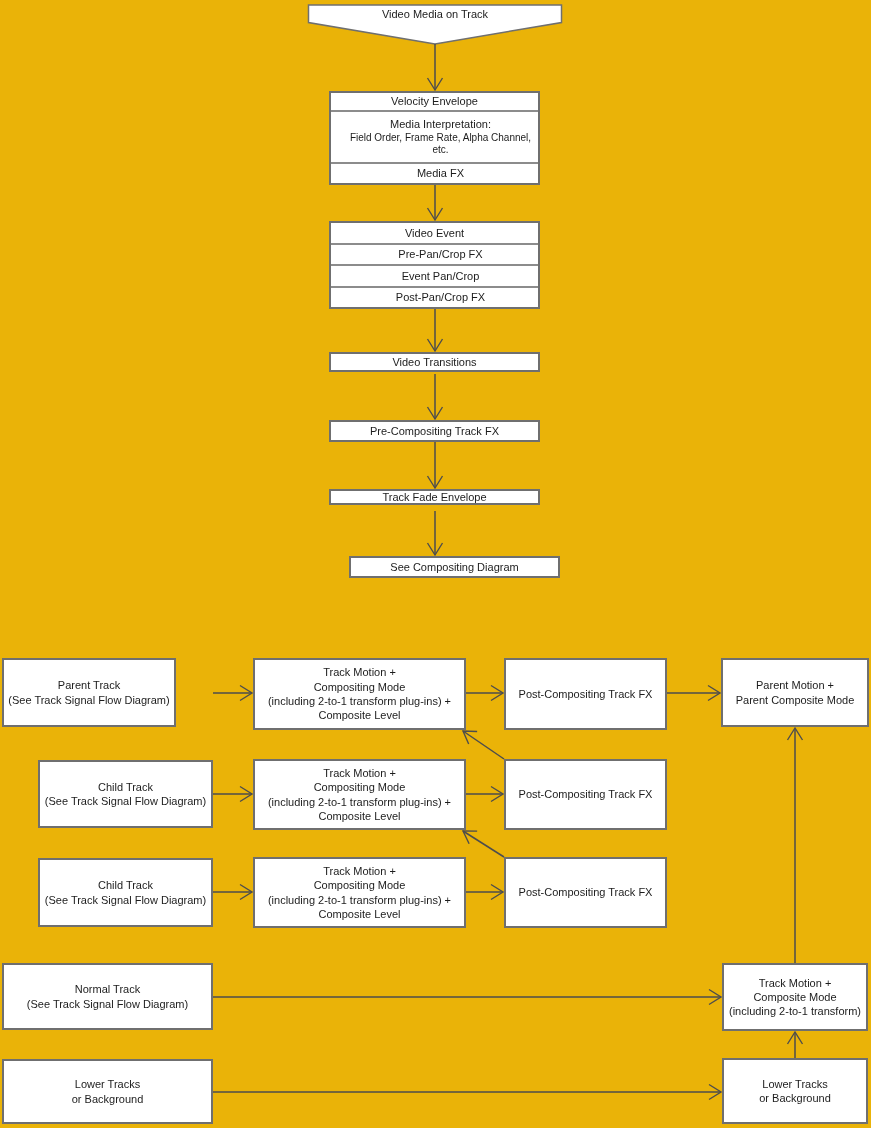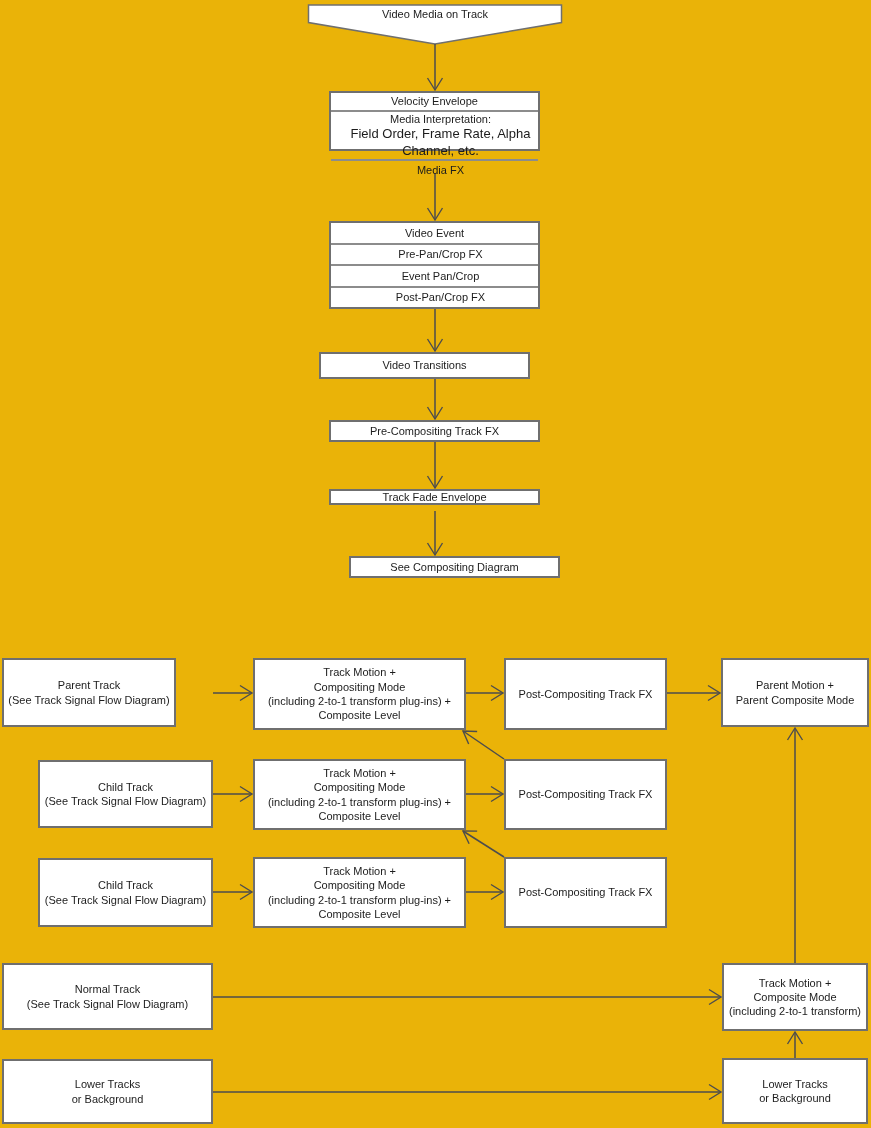--- a/index.html
+++ b/index.html
@@ -13,21 +13,21 @@
     border:2px solid #6f6f6f; display:flex; flex-direction:column;
     align-items:center; justify-content:center; text-align:center;
     font-size:11px; line-height:1.3; white-space:pre-line; color:#1c1c1c;
   }
   .stack { align-items:stretch; justify-content:flex-start; }
   .stack .row {
     display:flex; flex-direction:column; align-items:center; justify-content:center;
     white-space:pre-line; flex:1 1 auto;
   }
   .row.sep { border-top:2px solid #8c8c8c;padding-left:12px; }
-  .sub { font-size:13px; line-height:1.25; }
+  .sub { font-size:10px; line-height:1.25; }
   .lbl {
     position:absolute; display:flex; align-items:center; justify-content:center;
     text-align:center; font-size:11px; color:#1c1c1c;
   }
 </style>
 </head>
 <body>
 
 <div class="canvas">
 
@@ -60,37 +60,37 @@
     <path d="M504,857 L463,831" fill="none" stroke="#4d4d4d" stroke-width="1.5" marker-end="url(#ah)"></path>
 
     <path d="M213,997 L721,997" fill="none" stroke="#4d4d4d" stroke-width="1.5" marker-end="url(#ah)"></path>
     <path d="M213,1092 L721,1092" fill="none" stroke="#4d4d4d" stroke-width="1.5" marker-end="url(#ah)"></path>
     <path d="M795,963 L795,728" fill="none" stroke="#4d4d4d" stroke-width="1.5" marker-end="url(#ah)"></path>
     <path d="M795,1058 L795,1032" fill="none" stroke="#4d4d4d" stroke-width="1.5" marker-end="url(#ah)"></path>
   </svg>
 
   <div class="lbl" style="left:330px;top:6px;width:210px;height:15px">Video Media on Track</div>
 
-  <div class="box stack" style="left:329px;top:91px;width:211px;height:60px">
+  <div class="box stack" style="left:329px;top:91px;width:211px;height:94px">
     <div class="row" style="flex:0 0 17px">Velocity Envelope</div>
     <div class="row sep">
       <div>Media Interpretation:</div>
       <div class="sub">Field Order, Frame Rate, Alpha Channel, etc.</div>
     </div>
     <div class="row sep" style="flex:0 0 19px">Media FX</div>
   </div>
 
   <div class="box stack" style="left:329px;top:221px;width:211px;height:88px">
     <div class="row">Video Event</div>
     <div class="row sep">Pre-Pan/Crop FX</div>
     <div class="row sep">Event Pan/Crop</div>
     <div class="row sep">Post-Pan/Crop FX</div>
   </div>
 
-  <div class="box" style="left:319px;top:352px;width:211px;height:27px">Video Transitions</div>
+  <div class="box" style="left:329px;top:352px;width:211px;height:20px">Video Transitions</div>
 
   <div class="box" style="left:329px;top:420px;width:211px;height:22px">Pre-Compositing Track FX</div>
 
   <div class="box" style="left:329px;top:489px;width:211px;height:16px">Track Fade Envelope</div>
 
   <div class="box" style="left:349px;top:556px;width:211px;height:22px">See Compositing Diagram</div>
 
   <div class="box" style="left:2px;top:658px;width:174px;height:69px">Parent Track
 (See Track Signal Flow Diagram)</div>
   <div class="box" style="left:253px;top:658px;width:213px;height:72px">Track Motion +

